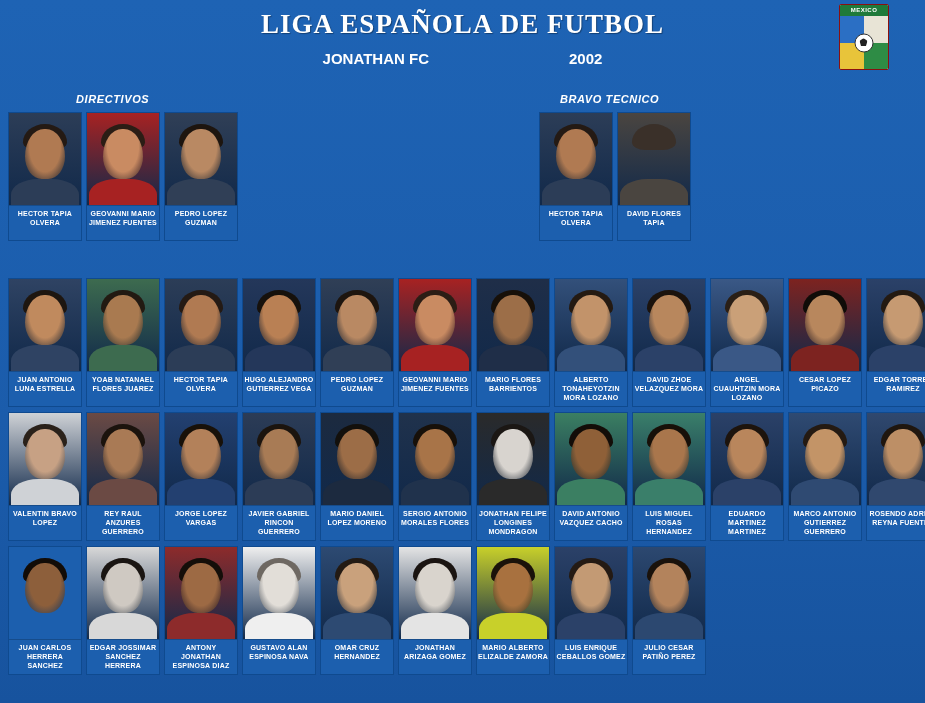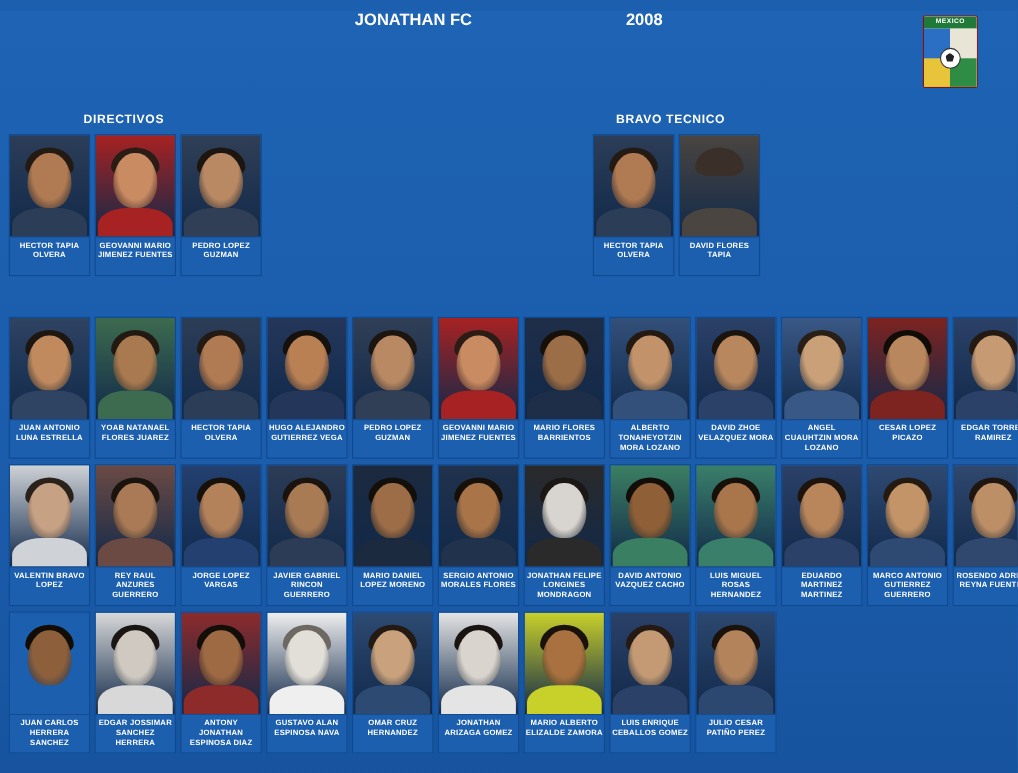--- a/index.html
+++ b/index.html
@@ -94,20 +94,21 @@
     width: 8px; height: 8px;
     background: #222;
     clip-path: polygon(50% 0, 100% 38%, 81% 100%, 19% 100%, 0 38%);
   }
 
   
   .sec-label {
     font-size: 11px;
     font-weight: bold;
     letter-spacing: .6px;
+    font-style: italic;
   }
 
   .directivos-label { position: absolute; left: 76px; top: 93px; }
   .tecnico-label { position: absolute; left: 560px; top: 93px; }
   .jugadores-label {
     position: absolute; left: 0; right: 0; top: 259px;
     text-align: center;
   }
 
   
@@ -180,24 +181,25 @@
     transform: translateX(-50%);
     width: 68px; height: 26px;
     border-radius: 40% 40% 0 0 / 60% 60% 0 0;
   }
 </style>
 </head>
 <body>
 
 <div class="page">
 
+  <div class="title">LIGA ESPAÑOLA DE FUTBOL</div>
 
   <div class="subhead">
     <span>JONATHAN FC</span>
-    <span class="year">2008</span>
+    <span class="year">2002</span>
   </div>
 
   <div class="crest">
     <div class="crest-top">MEXICO</div>
     <div class="quad">
       <div class="ball"></div>
     </div>
   </div>
 
   <div class="sec-label directivos-label">DIRECTIVOS</div>

